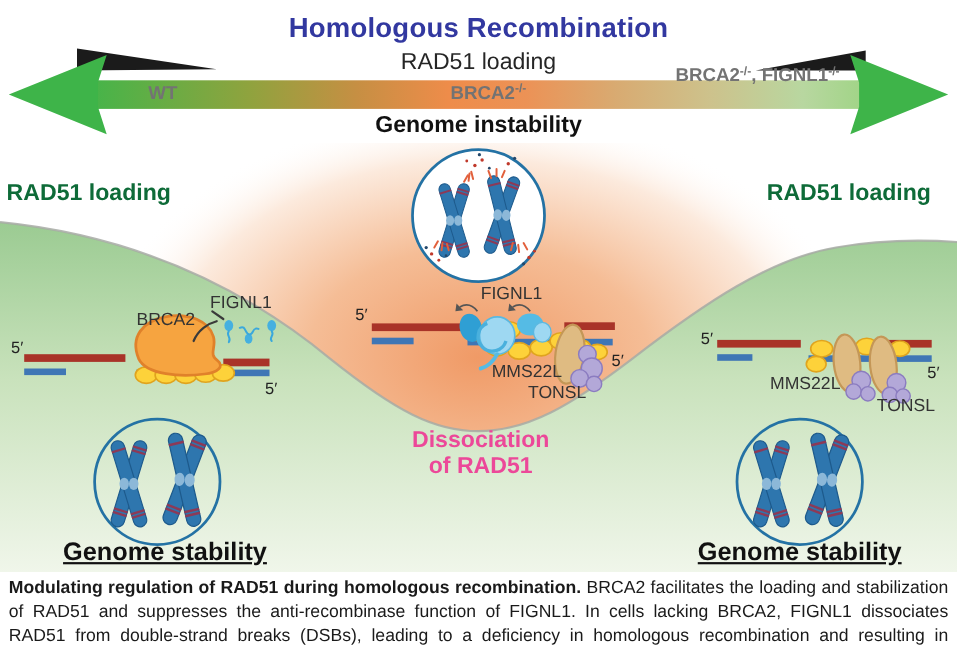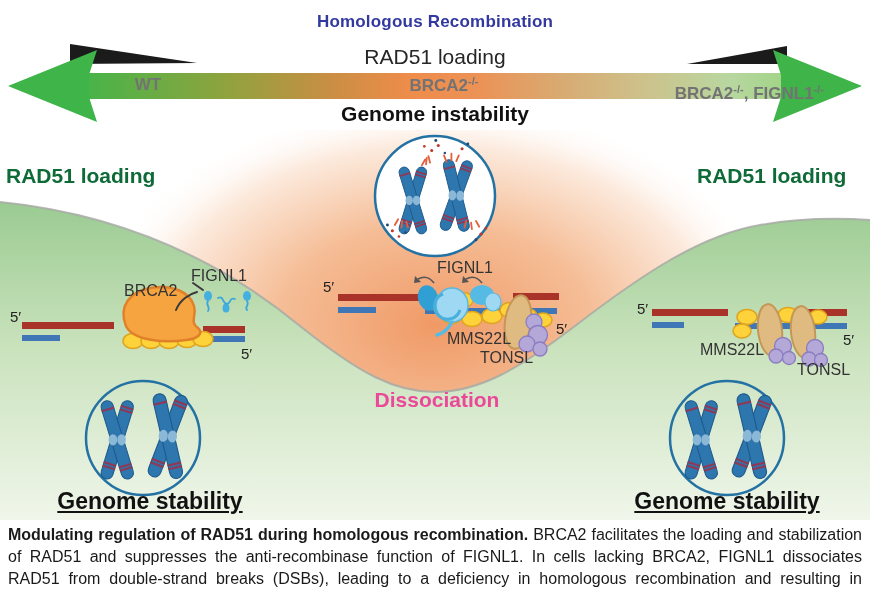--- a/index.html
+++ b/index.html
@@ -1,20 +1,20 @@
 <!DOCTYPE html>
 <html><head>
 <meta charset="utf-8">
 <style>
   html,body{margin:0;padding:0;background:#fff;}
   .stage{position:relative;width:870px;height:591px;background:#ffffff;overflow:hidden;
          font-family:"Liberation Sans","DejaVu Sans",sans-serif;}
   .abs{position:absolute;}
   .ctr{text-align:center;}
-  .title{width:870px;top:12px;left:0;font-size:17px;font-weight:bold;color:#3238a0;letter-spacing:.2px;}
+  .title{width:870px;top:12px;left:0;font-size:25px;font-weight:bold;color:#3238a0;letter-spacing:.2px;}
   .subtitle{width:870px;top:45px;left:0;font-size:21px;color:#262626;}
   .bar-label{font-size:17px;font-weight:bold;color:#737373;white-space:nowrap;}
   .bar-label sup, .sup{font-size:11px;vertical-align:6px;font-weight:bold;}
   .instability{width:870px;top:102px;left:0;font-size:21px;font-weight:bold;color:#111;}
   .green-head{font-size:21px;font-weight:bold;color:#0e6b38;white-space:nowrap;}
   .stability{font-size:23px;font-weight:bold;color:#111;white-space:nowrap;text-decoration:underline;}
   .dissoc{width:240px;left:317px;top:388px;font-size:21px;font-weight:bold;color:#ec4899;line-height:1.15;}
   .plabel{font-size:16px;color:#333;white-space:nowrap;}
   .fp{font-size:15px;color:#222;white-space:nowrap;}
   .caption{left:8px;top:524px;width:854px;font-size:16px;line-height:1.37;color:#1a1a1a;text-align:justify;}
@@ -51,21 +51,21 @@
 
   <div class="abs ctr title">Homologous Recombination</div>
   <div class="abs ctr subtitle">RAD51 loading</div>
 
   <div class="abs bar-label" style="left:98px;top:75px;width:100px;text-align:center">
     <span>WT</span>
   </div>
   <div class="abs bar-label" style="left:374px;top:75px;width:140px;text-align:center">
     <span>BRCA2</span><sup>-/-</sup>
   </div>
-  <div class="abs bar-label" style="left:614px;top:83px;width:210px;text-align:right">
+  <div class="abs bar-label" style="left:614px;top:59px;width:210px;text-align:left">
     <span>BRCA2</span><sup>-/-</sup><span>,&nbsp;</span><span>FIGNL1</span><sup>-/-</sup>
   </div>
 
   <div class="abs ctr instability">Genome instability</div>
 
   <svg class="abs" style="left:0;top:130px" width="870" height="390" viewBox="0 0 870 390">
     <defs>
       <radialGradient id="valleyOrange" cx="0.5" cy="0.5" r="0.5">
         <stop offset="0%" stop-color="#f09a66"></stop>
         <stop offset="45%" stop-color="#f5bd96"></stop>
@@ -276,20 +276,21 @@
   <div class="abs fp" style="left:241px;top:345px">5′</div>
   <div class="abs ctr stability" style="left:40px;top:488px;width:220px">Genome stability</div>
 
   <div class="abs plabel" style="left:437px;top:259px">FIGNL1</div>
   <div class="abs fp" style="left:323px;top:278px">5′</div>
   <div class="abs fp" style="left:556px;top:320px">5′</div>
   <div class="abs plabel" style="left:447px;top:330px">MMS22L</div>
   <div class="abs plabel" style="left:480px;top:349px">TONSL</div>
   <div class="abs ctr dissoc">
     <div>Dissociation</div>
+    <div>of RAD51</div>
   </div>
 
   <div class="abs fp" style="left:637px;top:300px">5′</div>
   <div class="abs fp" style="left:843px;top:331px">5′</div>
   <div class="abs plabel" style="left:700px;top:341px">MMS22L</div>
   <div class="abs plabel" style="left:797px;top:361px">TONSL</div>
   <div class="abs ctr stability" style="left:617px;top:488px;width:220px">Genome stability</div>
 
   <div class="abs caption">
     <b>Modulating regulation of RAD51 during homologous recombination.</b><span> BRCA2 facilitates the loading and stabilization of RAD51 and suppresses the anti-recombinase function of FIGNL1. In cells lacking BRCA2, FIGNL1 dissociates RAD51 from double-strand breaks (DSBs), leading to a deficiency in homologous recombination and resulting in genomic instability. In BRCA2-deficient cells, the absence of FIGNL1 can restore RAD51 loading through the MMS22L-TONSL complex, thereby re-establishing homologous recombination and genomic stability. Science, 2025</span>

